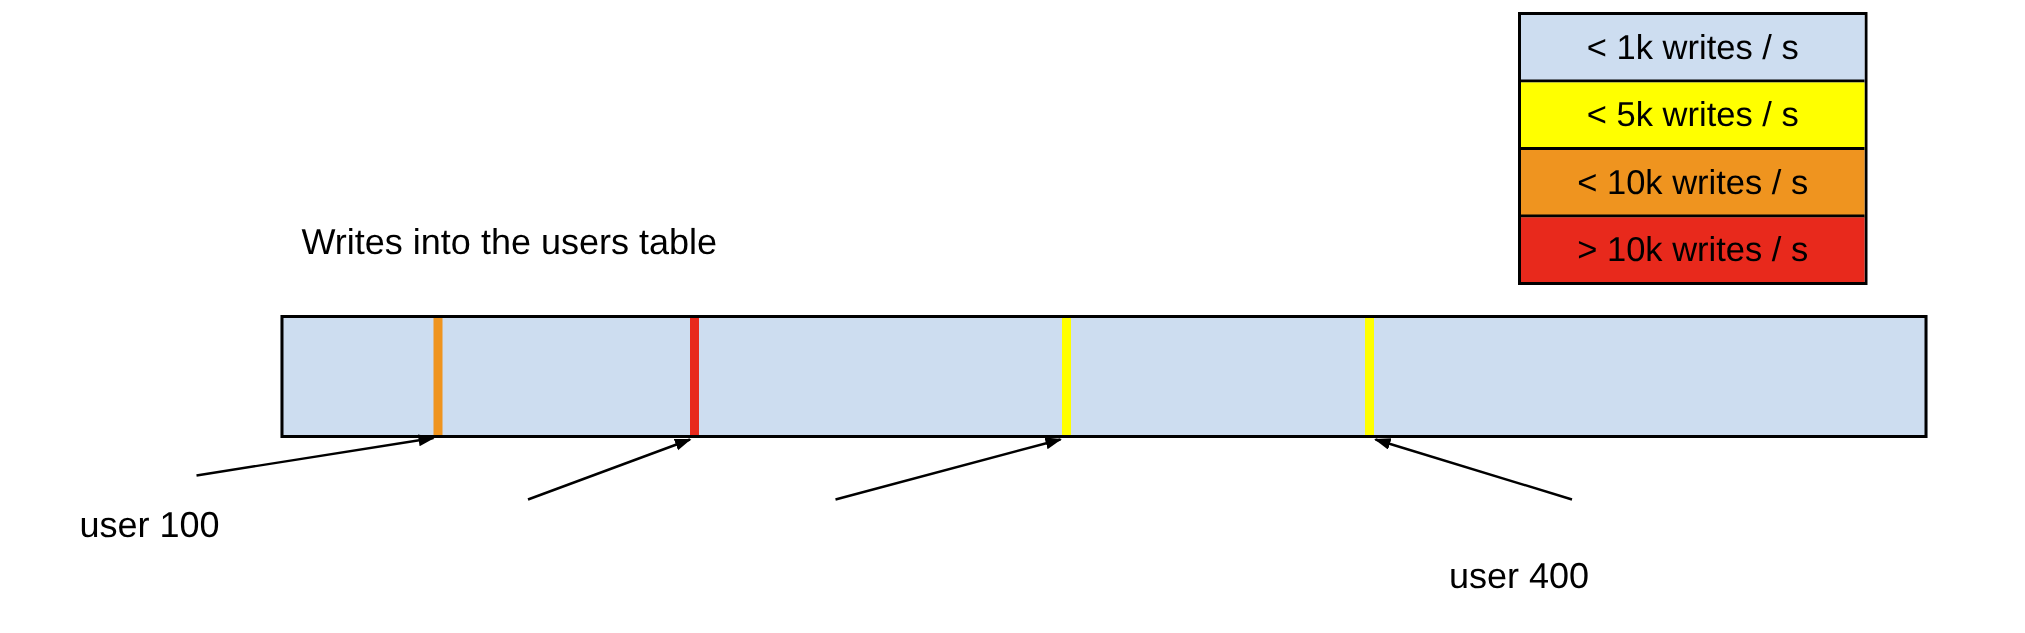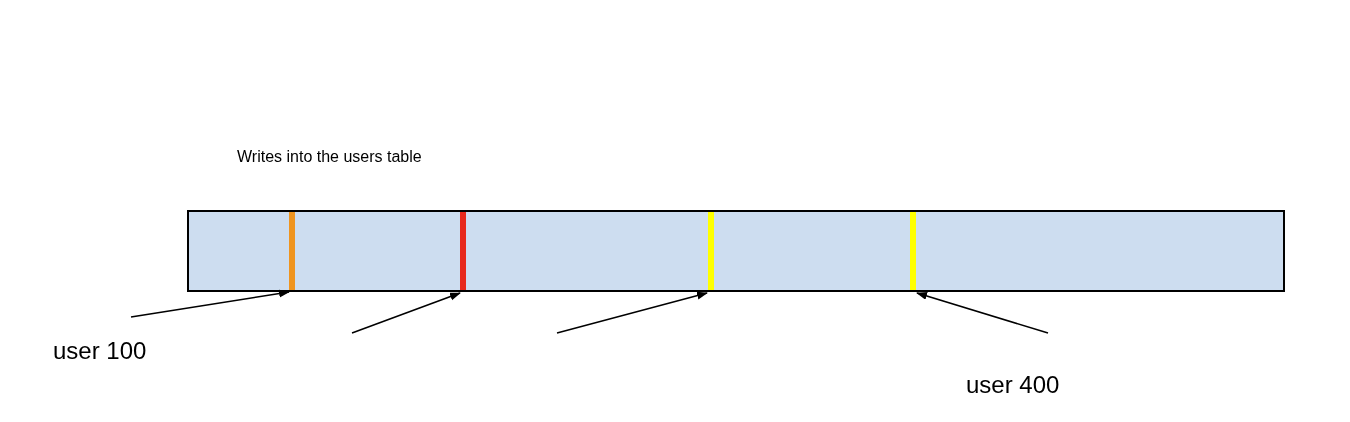--- a/index.html
+++ b/index.html
@@ -30,23 +30,22 @@
     justify-content: center;
     font-size: 23px;
   }
   .legend-row:last-child { border-bottom: none; }
 
   
   .title {
     position: absolute;
     left: 201px;
     top: 148px;
-    font-size: 16px;
+    font-size: 24px;
     white-space: nowrap;
-    margin-left: 36px;
   }
 
   
   .bar {
     position: absolute;
     left: 187px;
     top: 210px;
     width: 1098px;
     height: 82px;
     border: 2px solid #000000;
@@ -80,20 +79,34 @@
   .user-label-1 { left: 53px;  top: 337px; text-align: center; }
   .user-label-2 { left: 273px; top: 352px; }
   .user-label-3 { left: 493px; top: 352px; }
   .user-label-4 { left: 966px; top: 351px; margin-top: 20px; }
 </style>
 </head>
 <body>
 
 <div id="canvas">
 
+  <div class="legend">
+    <div class="legend-row" style="background-color: rgb(205, 221, 240);">
+      <span>&lt; 1k writes / s</span>
+    </div>
+    <div class="legend-row" style="background-color: rgb(255, 255, 0);">
+      <span>&lt; 5k writes / s</span>
+    </div>
+    <div class="legend-row" style="background-color: rgb(239, 148, 31);">
+      <span>&lt; 10k writes / s</span>
+    </div>
+    <div class="legend-row" style="background-color: rgb(232, 41, 28);">
+      <span>&gt; 10k writes / s</span>
+    </div>
+  </div>
 
   <div class="title">Writes into the users table</div>
 
   <div class="bar" style="background-color: rgb(205, 221, 240);">
     <div class="mark mark-1" style="background-color: rgb(239, 148, 31);"></div>
     <div class="mark mark-2" style="background-color: rgb(232, 41, 28);"></div>
     <div class="mark mark-3" style="background-color: rgb(255, 255, 0);"></div>
     <div class="mark mark-4" style="background-color: rgb(255, 255, 0);"></div>
   </div>
 

